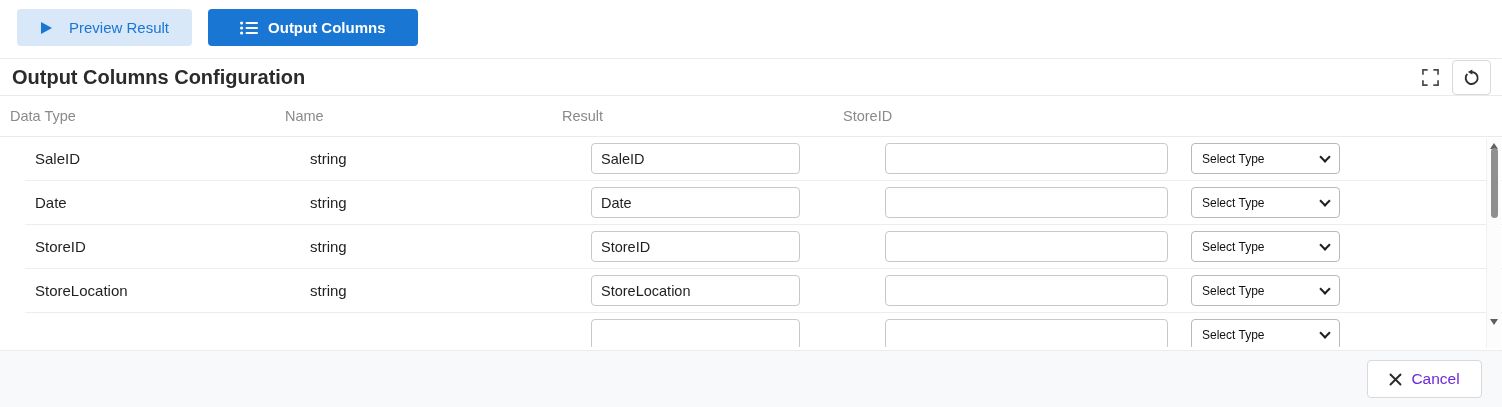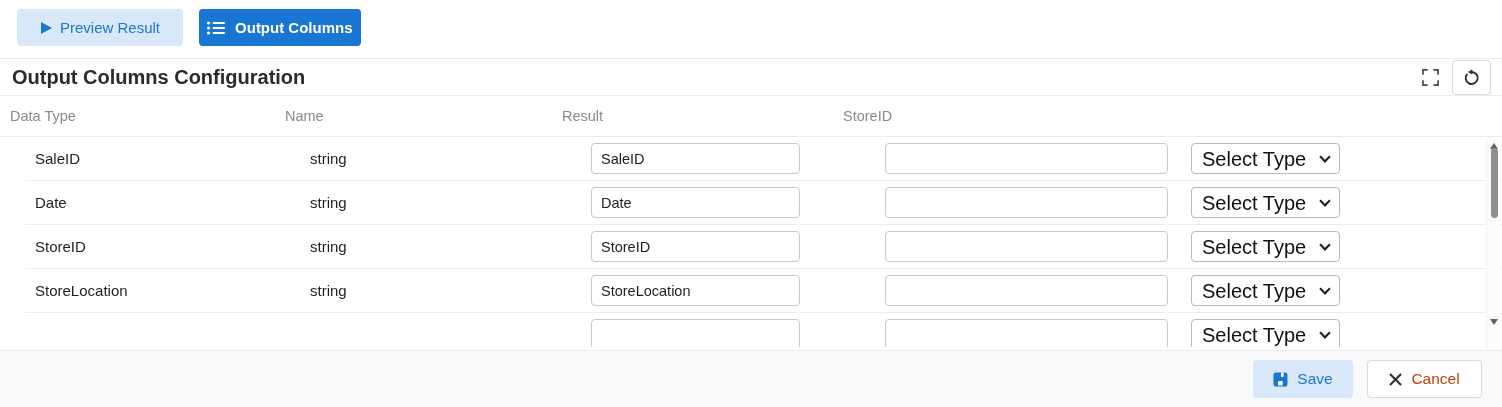--- a/index.html
+++ b/index.html
@@ -7,22 +7,22 @@
   body {
     position: relative;
     background: #ffffff;
     font-family: "Liberation Sans", sans-serif;
     color: #262626;
   }
 
   
   .toolbar { height: 58px; display: flex; align-items: flex-start; padding: 9px 0 0 17px; gap: 16px; }
   .btn { display: inline-flex; align-items: center; justify-content: center; border: none; border-radius: 4px; cursor: pointer; font-family: "Liberation Sans", sans-serif; }
-  .btn-preview { height: 37px; padding: 0 23px; background: #d9e8f9; color: #1976d2; font-size: 15px; font-weight: 500; gap: 7px; }
-  .btn-output { height: 37px; padding: 0 8px; background: #1976d2; color: #ffffff; font-size: 15px; font-weight: 700; gap: 10px; }
+  .btn-preview { height: 37px; padding: 0 23px; background: #d9e8f9; color: #1976d2; font-size: 15px; font-weight: 500; gap: 16px; }
+  .btn-output { height: 37px; padding: 0 32px; background: #1976d2; color: #ffffff; font-size: 15px; font-weight: 700; gap: 10px; }
 
   
   .panel { border-top: 1px solid #eaeaea; }
   .panel-header { height: 37px; border-bottom: 1px solid #eaeaea; display: flex; align-items: center; padding: 0 11px 0 12px; }
   .panel-title { font-size: 20px; font-weight: 700; color: #2b2b2b; }
   .panel-actions { margin-left: auto; display: flex; align-items: center; gap: 9px; }
   .icon-btn { display: flex; align-items: center; justify-content: center; background: transparent; border: none; cursor: pointer; }
   .expand-btn { width: 26px; height: 26px; }
   .reset-btn { width: 39px; height: 35px; border: 1px solid #d9d9d9; border-radius: 4px; background: #ffffff; }
 
@@ -31,34 +31,34 @@
   .thead { height: 41px; color: #8a8a8a; font-size: 14.5px; border-bottom: 1px solid #eaeaea; }
   .th-format { padding-left: 5px; }
   .th-overwrite { padding-left: 2px; }
   .tbody { height: 210px; overflow: hidden; position: relative; padding-left: 25px; }
   .trow { height: 44px; border-bottom: 1px solid #ededed; font-size: 15px; color: #1f1f1f; }
   .cell-text { white-space: nowrap; }
   .txt-input { height: 31px; border: 1px solid #c8c8c8; border-radius: 4px; padding: 0 9px; font-size: 14.5px; font-family: "Liberation Sans", sans-serif; color: #1f1f1f; background: #fff; outline: none; }
   .alias-input { width: 209px; margin-left: 4px; }
   .format-input { width: 283px; margin-left: 22px; }
   .select-wrap { position: relative; width: 149px; margin-left: 3px; }
-  .type-select { width: 100%; height: 31px; -webkit-appearance: none; appearance: none; border: 1px solid #b9b9b9; border-radius: 4px; padding: 0 28px 0 10px; font-size: 20px; font-family: "Liberation Sans", sans-serif; color: #111; background: #fff; outline: none; }
+  .type-select { width: 100%; height: 31px; -webkit-appearance: none; appearance: none; border: 1px solid #b9b9b9; border-radius: 4px; padding: 0 28px 0 10px; font-size: 12px; font-family: "Liberation Sans", sans-serif; color: #111; background: #fff; outline: none; }
   .chevron { position: absolute; right: 11px; top: 10px; width: 8px; height: 8px; border-right: 2px solid #1f1f1f; border-bottom: 2px solid #1f1f1f; transform: rotate(45deg); pointer-events: none; }
 
   
   .vscrollbar { position: absolute; left: 1486px; top: 139px; width: 15px; height: 209px; background: #fcfcfc; border-left: 1px solid #f1f1f1; }
   .sb-arrow { position: absolute; left: 3px; width: 0; height: 0; border-left: 4.5px solid transparent; border-right: 4.5px solid transparent; }
   .sb-up { top: 4px; border-bottom: 6px solid #606060; }
   .sb-down { top: 180px; border-top: 6px solid #606060; }
   .sb-thumb { position: absolute; left: 4px; top: 9px; width: 7px; height: 70px; background: #8f8f8f; border-radius: 4px; }
 
   
   .footer { position: absolute; left: 0; bottom: 0; width: 1502px; height: 57px; background: #f8f9fb; border-top: 1px solid #ececec; display: flex; align-items: center; justify-content: flex-end; padding-right: 20px; gap: 14px; }
   .btn-save { width: 100px; height: 38px; background: #d9e8f9; color: #1976d2; font-size: 15.5px; font-weight: 500; gap: 9px; }
-  .btn-cancel { width: 115px; height: 38px; background: #ffffff; border: 1px solid #d9d9d9; color: #c2410c; font-size: 15.5px; gap: 9px; }
+  .btn-cancel { width: 115px; height: 38px; background: #ffffff; border: 1px solid #d9d9d9; color: #6d28d9; font-size: 15.5px; gap: 9px; }
   .svg-icon { display: block; }
 </style>
 </head>
 <body>
 
 <div class="toolbar">
   <button class="btn btn-preview">
     <span>
       <svg class="svg-icon" width="13" height="14" viewBox="0 0 13 14">
           <path d="M1 1 L12 7 L1 13 Z" fill="#1976d2"></path>
@@ -183,30 +183,20 @@
   </div>
 </div>
 
 <div class="vscrollbar">
   <span class="sb-arrow sb-up"></span>
   <span class="sb-thumb"></span>
   <span class="sb-arrow sb-down"></span>
 </div>
 
 <div class="footer">
-  <button class="btn btn-save">
-    <span>
-      <svg class="svg-icon" width="15" height="15" viewBox="0 0 15 15">
-        <rect x="0.5" y="0.5" width="14" height="14" rx="2.6" fill="#1976d2"></rect>
-        <rect x="8" y="0.5" width="2.6" height="4.4" fill="#f8f9fb"></rect>
-        <rect x="5" y="9" width="4.6" height="4.4" rx="0.6" fill="#f8f9fb"></rect>
-      </svg>
-    </span>
-    <span>Save</span>
-  </button>
   <button class="btn btn-cancel">
     <span>
       <svg class="svg-icon" width="13" height="13" viewBox="0 0 13 13" stroke="#2b2b2b" stroke-width="1.9" stroke-linecap="round">
         <line x1="1.5" y1="1.5" x2="11.5" y2="11.5"></line>
           <line x1="11.5" y1="1.5" x2="1.5" y2="11.5"></line>
       </svg>
     </span>
     <span>Cancel</span>
   </button>
 </div>

